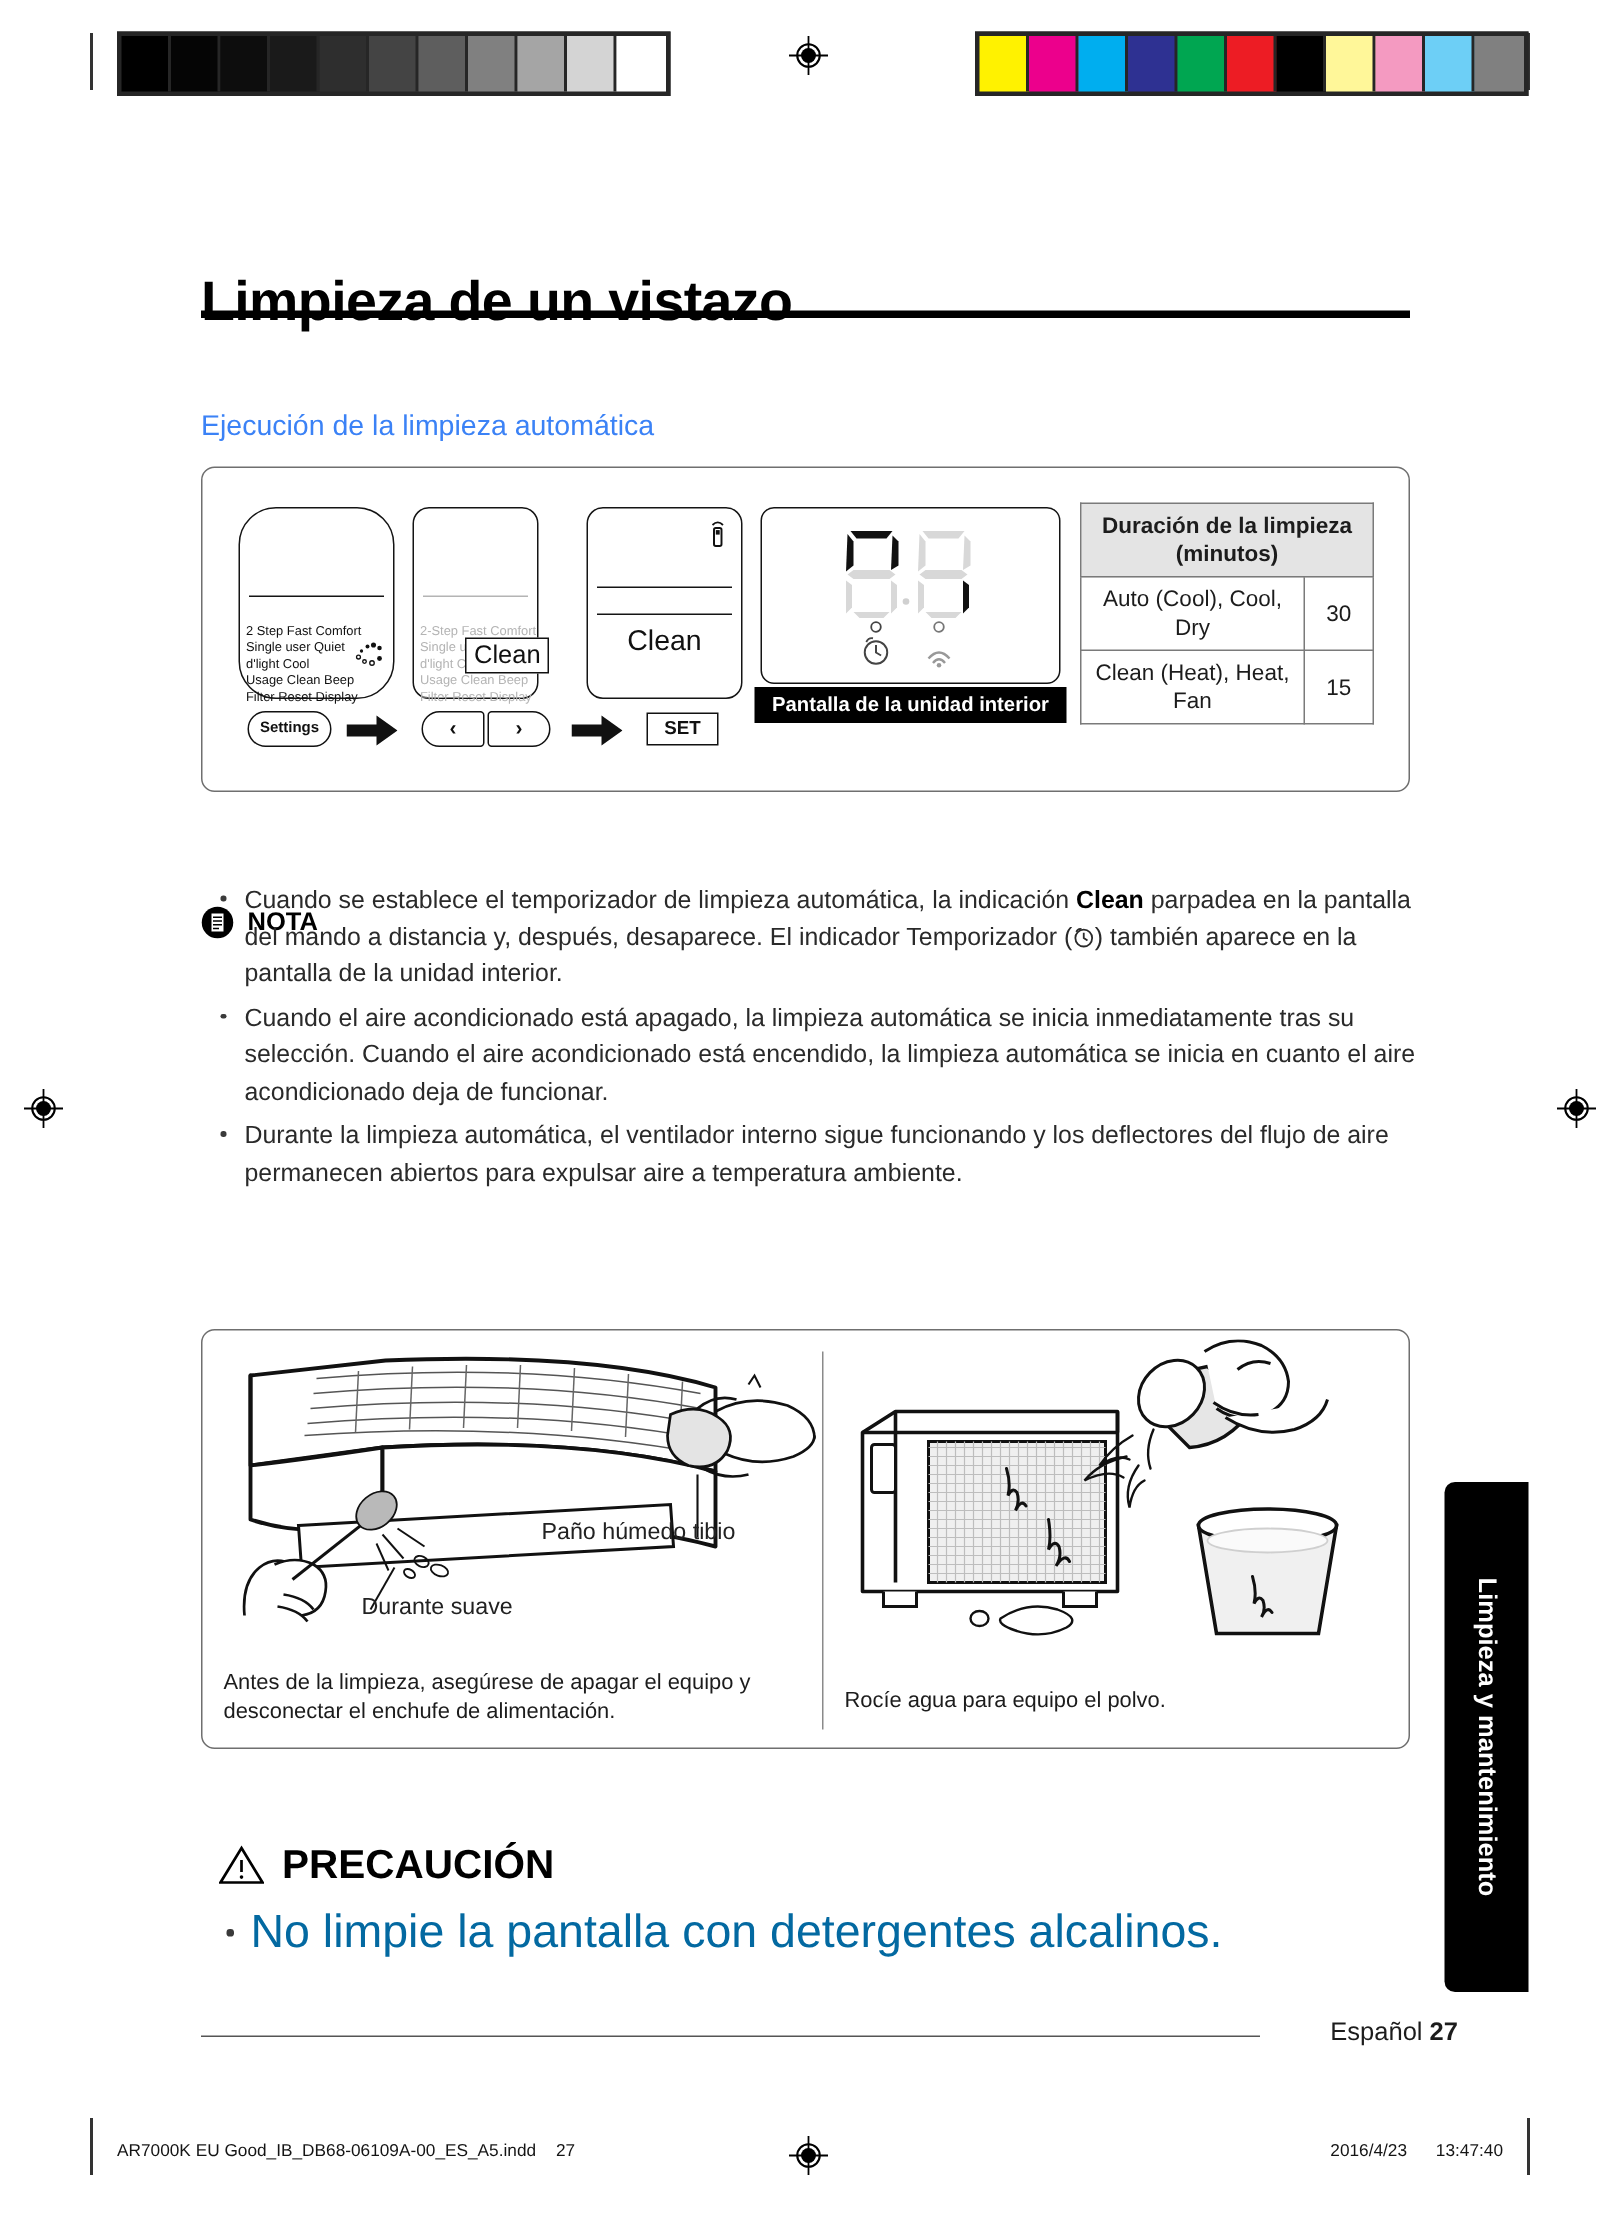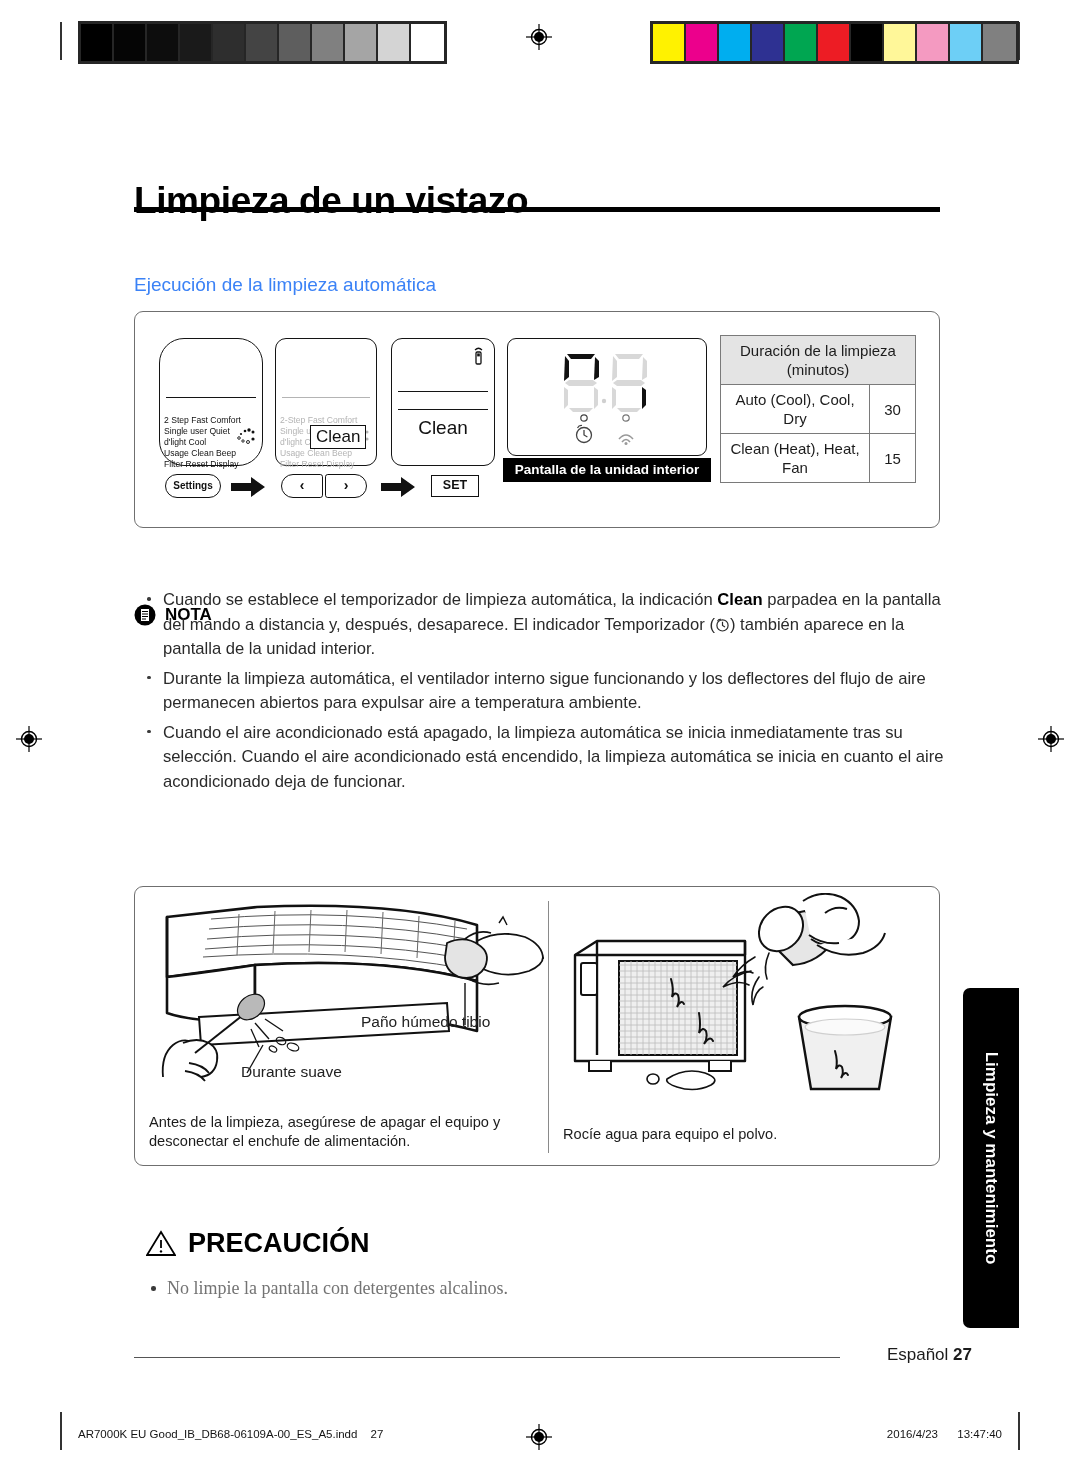--- a/index.html
+++ b/index.html
@@ -48,21 +48,21 @@
     position: absolute; border: 1.6px solid #141414; border-radius: 11px; background: #fff;
   }
   .remote .hr { position: absolute; left: 6px; right: 6px; height: 1.4px; background: #141414; }
   .remote-txt {
     position: absolute; left: 4px; right: 3px;
     font-size: 8.6px; line-height: 10.2px; color: #111; white-space: nowrap;
   }
   .remote-txt.dim { color: #b4b4b4; }
 
   #remote1 { left: 24px; top: 26px; width: 104px; height: 128px; border-radius: 25px; }
-  #remote2 { left: 140px; top: 26px; width: 102px; height: 128px; }
+  #remote2 { left: 140px; top: 26px; width: 84px; height: 128px; }
   #remote3 { left: 256px; top: 26px; width: 104px; height: 128px; }
 
   .dots-icon { position: absolute; right: 5px; width: 22px; height: 20px; }
   .clean-badge {
     position: absolute; left: 34px; top: 86px;
     border: 1.4px solid #111; background: #fff; padding: 1px 5px 2px 5px;
     font-size: 17px; line-height: 19px; color: #111;
   }
   .clean-big {
     position: absolute; left: 0; right: 0; top: 78px; text-align: center;
@@ -100,21 +100,21 @@
     text-align: center; line-height: 24px;
   }
   .seg-display { position: absolute; left: 50%; top: 12px; transform: translateX(-50%); }
   .icon-pair { position: absolute; left: 50%; top: 74px; transform: translateX(-50%); width: 86px; height: 34px; }
 
   .dur-table {
     position: absolute; left: 585px; top: 23px; width: 196px;
     border: 1.4px solid #7a7a7a; border-collapse: collapse; background: #fff;
   }
   .dur-table th {
-    background: #e4e4e4; border: 1.4px solid #7a7a7a; font-size: 15px; font-weight: normal;
+    background: #e4e4e4; border: 1.4px solid #7a7a7a; font-size: 15px; font-weight: bold;
     padding: 5px 4px; color: #1c1c1c; line-height: 19px;
   }
   .dur-table td {
     border: 1.4px solid #7a7a7a; font-size: 15px; padding: 5px 4px; color: #1c1c1c;
     text-align: center; line-height: 19px;
   }
   .dur-table td.minutes { width: 46px; }
 
   
   .callout-head {
@@ -141,21 +141,21 @@
   .illus-label { position: absolute; font-size: 15.5px; color: #222; }
   .caption-text { position: absolute; font-size: 14.6px; line-height: 19px; color: #1c1c1c; }
 
   
   #precaucion-head {
     position: absolute; left: 146px; top: 1228px; display: flex; align-items: center; gap: 12px;
     font-size: 27px; font-weight: bold; color: #000;
   }
   .warn-icon { width: 30px; height: 27px; }
   #precaucion-bullets { position: absolute; left: 142px; top: 1272px; width: 806px; }
-  #precaucion-bullets .bullet p { font-size: 18px; line-height: 32px; color: #737373; font-family: Liberation Serif, serif; }
+  #precaucion-bullets .bullet p { font-size: 31px; line-height: 32px; color: #0369a1; }
   #precaucion-bullets .bullet .dot { top: 14px; width: 4.5px; height: 4.5px; }
 
   
   .side-tab {
     position: absolute; left: 963px; top: 988px; width: 56px; height: 340px;
     background: #000; border-radius: 7px 0 0 7px;
   }
   .side-tab span {
     position: absolute; left: 50%; top: 50%;
     transform: translate(-50%, -50%) rotate(90deg);
@@ -405,25 +405,25 @@
       <p>
         <span>Cuando se establece el temporizador de limpieza automática, la indicación </span><b>Clean</b><span> parpadea en la pantalla del mando a distancia y, después, desaparece. El indicador Temporizador (</span><span class="inline-timer"><svg viewBox="0 0 15 15" width="15" height="15">
               <circle cx="7.5" cy="8.4" r="5.6" fill="none" stroke="#2a2a2a" stroke-width="1.2"></circle>
               <path d="M7.5 4.8 L7.5 8.4 L10 10" fill="none" stroke="#2a2a2a" stroke-width="1.2"></path>
               <path d="M2.5 4.3 Q3.6 1.8 6 2.4" fill="none" stroke="#2a2a2a" stroke-width="1.1"></path>
             </svg></span><span>) también aparece en la pantalla de la unidad interior.</span>
       </p>
     </div>
     <div class="bullet">
       <span class="dot"></span>
-      <p>Durante la limpieza automática, el ventilador interno sigue funcionando y los deflectores del flujo de aire permanecen abiertos para expulsar aire a temperatura ambiente.</p>
+      <p>Cuando el aire acondicionado está apagado, la limpieza automática se inicia inmediatamente tras su selección. Cuando el aire acondicionado está encendido, la limpieza automática se inicia en cuanto el aire acondicionado deja de funcionar.</p>
     </div>
     <div class="bullet">
       <span class="dot"></span>
-      <p>Cuando el aire acondicionado está apagado, la limpieza automática se inicia inmediatamente tras su selección. Cuando el aire acondicionado está encendido, la limpieza automática se inicia en cuanto el aire acondicionado deja de funcionar.</p>
+      <p>Durante la limpieza automática, el ventilador interno sigue funcionando y los deflectores del flujo de aire permanecen abiertos para expulsar aire a temperatura ambiente.</p>
     </div>
   </div>
 
 
   <div class="diagram-box" id="exterior-diagram">
     <div class="split-line"></div>
 
     <svg style="position:absolute; left:12px; top:8px;" width="398" height="200" viewBox="0 0 398 200">
       <g fill="none" stroke="#111" stroke-width="2.6" stroke-linejoin="round">
         <path d="M20 22 L110 12 Q250 6 330 30 L330 86 Q240 62 108 70 L20 82 Z" fill="#fff"></path>

